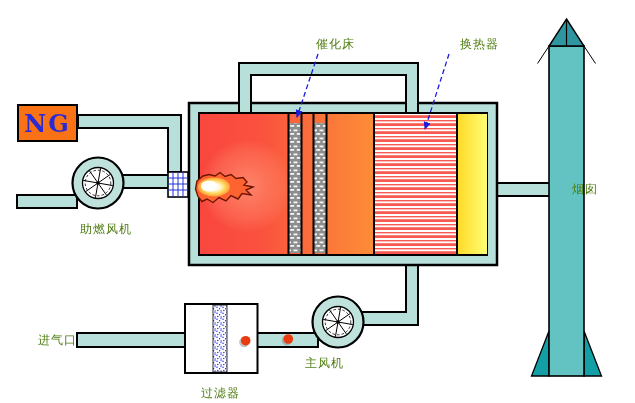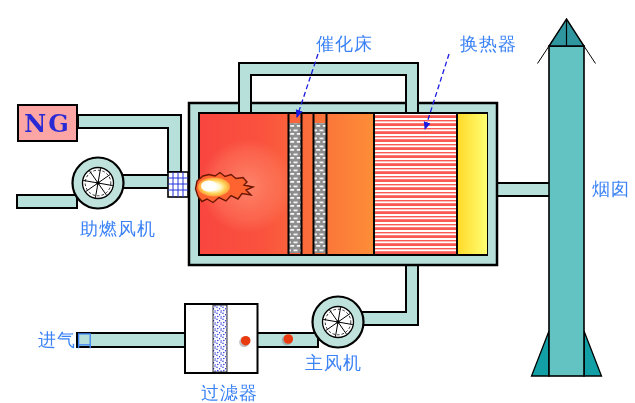--- a/index.html
+++ b/index.html
@@ -1,20 +1,20 @@
 <!DOCTYPE html>
 <html><head>
 <meta charset="utf-8">
 <style>
   html,body{margin:0;padding:0;background:#fff;}
   .canvas{position:relative;width:635px;height:403px;background:#ffffff;overflow:hidden;
           font-family:"DejaVu Sans","Liberation Sans",sans-serif;}
   svg{position:absolute;left:0;top:0;}
-  .lbl{position:absolute;font-size:18px;line-height:14px;color:#3b82f6;letter-spacing:1px;white-space:nowrap;}
-  .ng-box{position:absolute;left:17px;top:104px;width:57px;height:34px;background:#fca5a5;
+  .lbl{position:absolute;font-size:12px;line-height:14px;color:#4d7c0f;letter-spacing:1px;white-space:nowrap;}
+  .ng-box{position:absolute;left:17px;top:104px;width:57px;height:34px;background:#f97316;
           border:2.5px solid #000;display:flex;align-items:center;justify-content:center;}
   .ng-box span{font-family:"DejaVu Serif","Liberation Serif",serif;font-weight:bold;
                font-size:24px;color:#2a2ad4;letter-spacing:2px;}
 </style>
 </head>
 <body>
 
 <div class="canvas">
 
 <svg width="635" height="403" viewBox="0 0 635 403">
@@ -163,15 +163,15 @@
 <div class="ng-box">
   <span>NG</span>
 </div>
 
 <span class="lbl" style="left:316px;top:37px;">催化床</span>
 <span class="lbl" style="left:460px;top:37px;font-family:Liberation Serif, serif;">换热器</span>
 <span class="lbl" style="left:80px;top:223px;font-family:Liberation Mono, monospace;">助燃风机</span>
 <span class="lbl" style="left:38px;top:333px;">进气口</span>
 <span class="lbl" style="left:201px;top:386px;">过滤器</span>
 <span class="lbl" style="left:305px;top:356px;">主风机</span>
-<span class="lbl" style="left:592px;top:182px;">烟囱</span>
+<span class="lbl" style="left:572px;top:182px;">烟囱</span>
 
 </div>
 
 </body></html>

